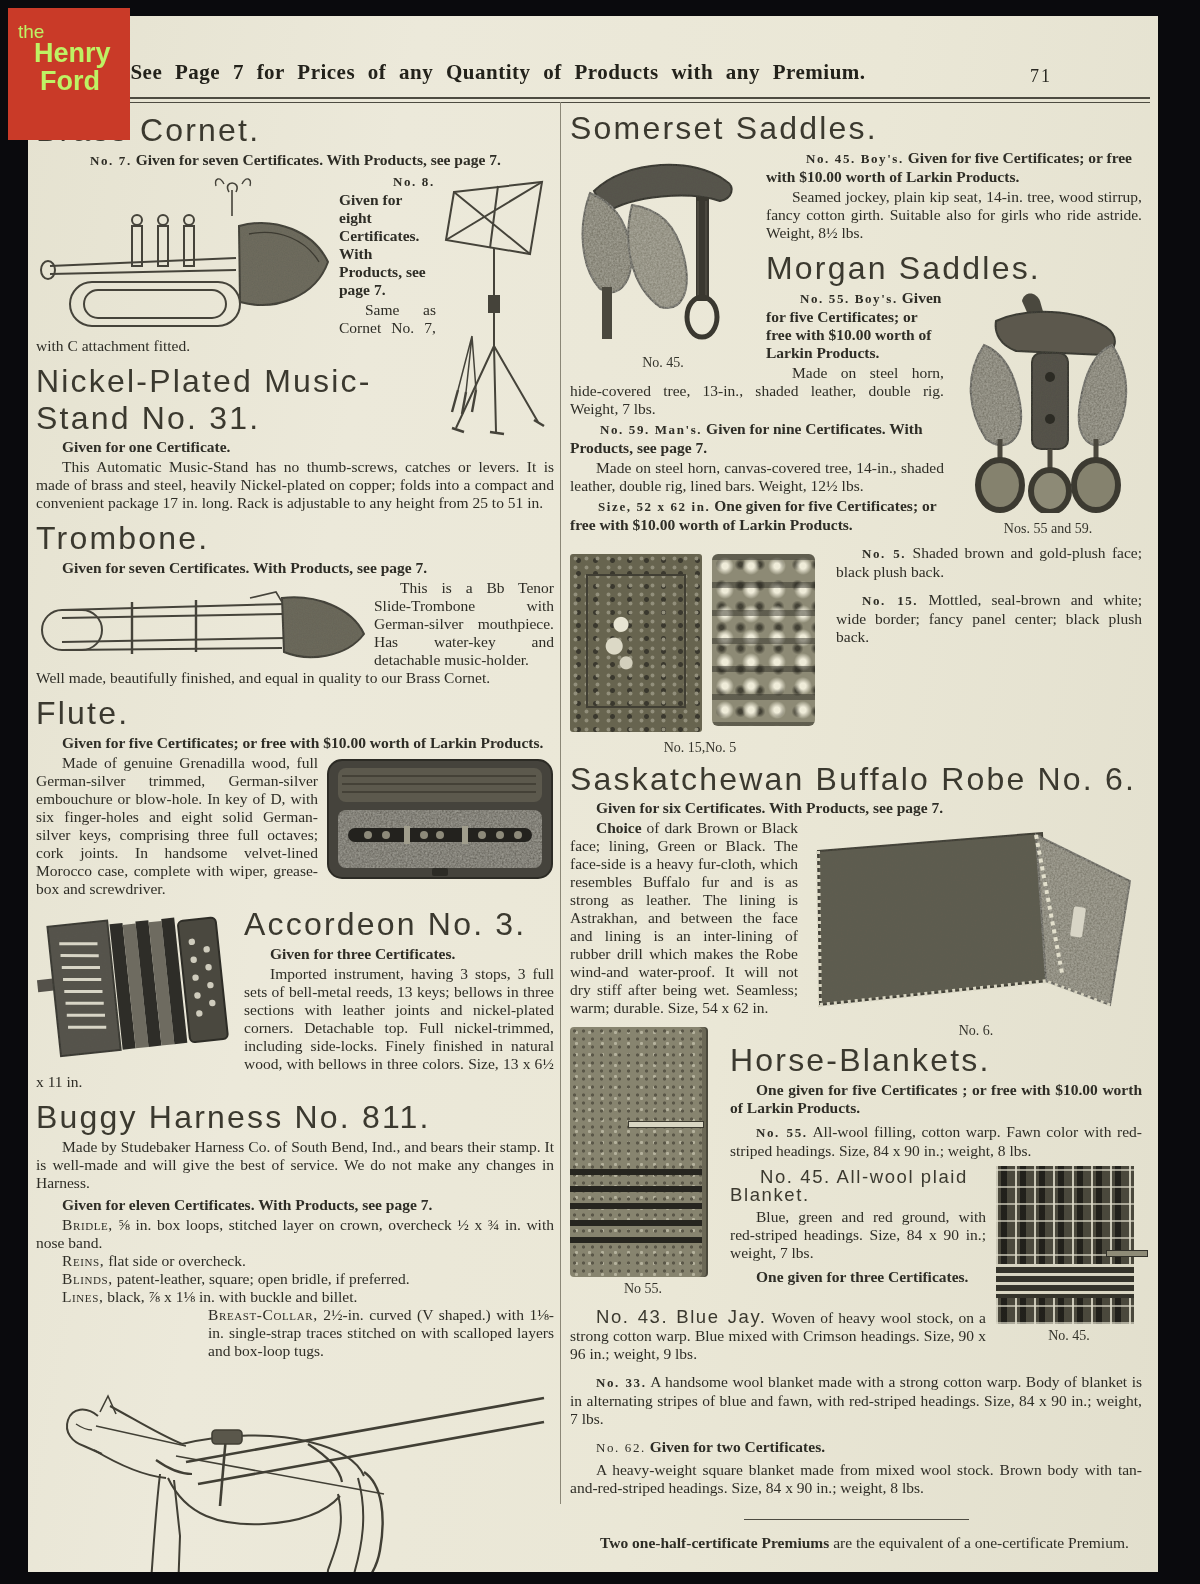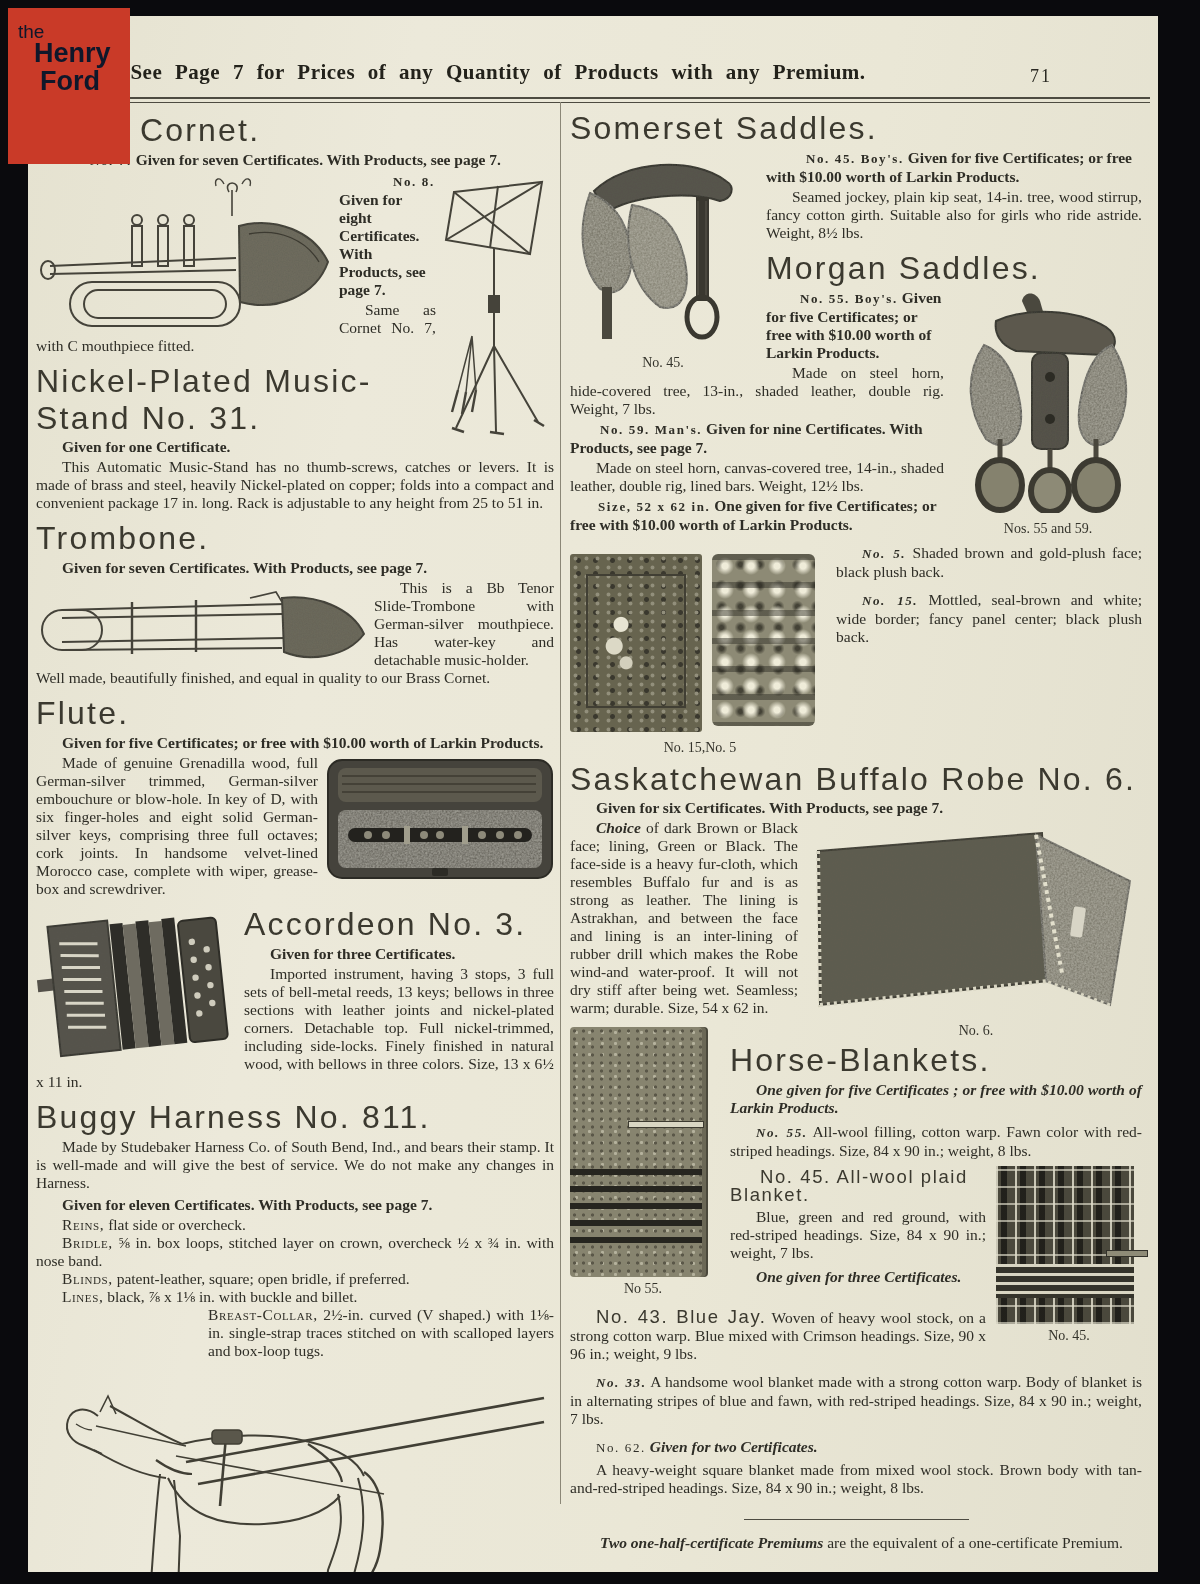--- a/index.html
+++ b/index.html
@@ -1,43 +1,43 @@
 <!DOCTYPE html>
 <html><head>
 <meta charset="utf-8">
 <style>
   html,body{margin:0;padding:0;background:#07070a;}
   .stage{position:relative;width:1200px;height:1584px;background:#0a0a0d;overflow:hidden;
          font-family:"Liberation Serif",serif;color:#2e2d26;}
   .paper{position:absolute;left:28px;top:16px;width:1130px;height:1556px;overflow:hidden;
          background:linear-gradient(100deg,#e5e2d0 0%,#ece9da 28%,#eae7d6 62%,#e2dfcd 100%);}
   
-  .logo{position:absolute;left:8px;top:8px;width:122px;height:156px;background:#c93a28;z-index:9;
-        font-family:"Liberation Sans",sans-serif;color:#0f172a;line-height:1;}
+  .logo{position:absolute;left:8px;top:8px;width:122px;height:132px;background:#c93a28;z-index:9;
+        font-family:"Liberation Sans",sans-serif;color:#bef264;line-height:1;}
   .logo .lg1{position:absolute;left:10px;top:14px;font-size:19px;}
   .logo .lg2{position:absolute;left:26px;top:32px;font-size:27px;font-weight:bold;}
   .logo .lg3{position:absolute;left:32px;top:60px;font-size:27px;font-weight:bold;}
   
   .page-header{position:absolute;top:44px;left:0;width:100%;}
   .header-text{display:block;text-align:center;padding-right:190px;
         font-size:21px;font-weight:bold;letter-spacing:.5px;word-spacing:7px;color:#23221b;}
   .page-number{position:absolute;right:106px;top:6px;font-size:18px;letter-spacing:2px;color:#2a2922;}
   .rule-double{position:absolute;top:81px;left:6px;right:8px;height:3px;
         border-top:2px solid #4d4b41;border-bottom:1px solid #4d4b41;}
   .divider{position:absolute;left:532px;top:86px;width:1px;height:1402px;background:#8b8777;}
   
   .col{position:absolute;top:94px;font-size:15.5px;line-height:18px;}
   .col-left{left:8px;width:518px;}
   .col-right{left:542px;width:572px;}
   p{margin:0;}
   .jp{text-align:justify;text-indent:26px;}
   .sec-title{font-family:"Liberation Sans",sans-serif;font-weight:normal;color:#3b392f;
         font-size:32px;letter-spacing:2.2px;text-align:left;margin:8px 0 2px;line-height:1.15;}
   .clear{clear:both;}
-  .b{font-weight:bold;font-style:italic;}
+  .b{font-weight:bold;}
   .given{font-weight:bold;text-indent:26px;margin:1px 0 2px;}
   .noline{font-weight:bold;text-indent:54px;margin:2px 0;}
   .nolead{letter-spacing:1.6px;font-size:13px;}
   .sans-lead{font-family:"Liberation Sans",sans-serif;font-size:18.5px;letter-spacing:1.6px;color:#3b392f;font-weight:normal;}
   .sc{font-variant:small-caps;letter-spacing:.6px;}
   .fl{float:left;} .fr{float:right;}
   .fig-cap{font-size:14px;text-align:center;margin-top:3px;color:#34332b;}
   
   .fig{position:relative;}
   .robe-row{display:flex;gap:10px;}
@@ -139,21 +139,21 @@
           <path d="M52,72 L52,170"></path>
           <rect x="47" y="120" width="10" height="16" fill="#45433a"></rect>
           <path d="M52,170 L14,252 M52,170 L54,256 M52,170 L96,246"></path>
           <path d="M10,252 L22,256 M48,256 L62,258 M92,244 L102,250" stroke-width="2.6"></path>
           <path d="M30,160 L16,214 M30,160 L24,216 M30,160 L34,214" stroke-width="1.5"></path>
           <path d="M16,214 L10,236 M24,216 L20,238 M34,214 L30,236" stroke-width="2.4"></path>
         </g>
       </svg>
 
       <p class="noline"><span class="nolead">No. 8.</span><span> Given for eight Certificates. With Products, see page 7.</span></p>
-      <p class="jp">Same as Cornet No. 7, with C mouthpiece fitted.</p>
+      <p class="jp">Same as Cornet No. 7, with C attachment fitted.</p>
 
       <h2 class="sec-title">Nickel-Plated Music-Stand No. 31.</h2>
       <p class="given">Given for one Certificate.</p>
       <p class="jp">This Automatic Music-Stand has no thumb-screws, catches or levers. It is made of brass and steel, heavily Nickel-plated on copper; folds into a compact and convenient package 17 in. long. Rack is adjustable to any height from 25 to 51 in.</p>
 
       <h2 class="sec-title clear">Trombone.</h2>
       <p class="given">Given for seven Certificates. With Products, see page 7.</p>
       <svg class="fl" width="330" height="84" viewBox="0 0 330 84" style="margin:3px 8px 2px 0">
         <g stroke="#45433a" fill="none" stroke-width="2">
           <rect x="6" y="28" width="60" height="40" rx="20"></rect>
@@ -215,22 +215,22 @@
           </g>
         </g>
       </svg>
       <h2 class="sec-title">Accordeon No. 3.</h2>
       <p class="given">Given for three Certificates.</p>
       <p class="jp">Imported instrument, having 3 stops, 3 full sets of bell-metal reeds, 13 keys; bellows in three sections with leather joints and nickel-plated corners. Detachable top. Full nickel-trimmed, including side-locks. Finely finished in natural wood, with bellows in three colors. Size, 13 x 6½ x 11 in.</p>
 
       <h2 class="sec-title clear">Buggy Harness No. 811.</h2>
       <p class="jp">Made by Studebaker Harness Co. of South Bend, Ind., and bears their stamp. It is well-made and will give the best of service. We do not make any changes in Harness.</p>
       <p class="given" style="margin-top:4px">Given for eleven Certificates.  With Products, see page 7.</p>
+      <p class="jp"><span class="sc">Bridle,</span><span> ⅝ in. box loops, stitched layer on crown, overcheck ½ x ¾ in. with nose band.</span></p>
       <p class="jp"><span class="sc">Reins,</span><span> flat side or overcheck.</span></p>
-      <p class="jp"><span class="sc">Bridle,</span><span> ⅝ in. box loops, stitched layer on crown, overcheck ½ x ¾ in. with nose band.</span></p>
       <p class="jp"><span class="sc">Blinds,</span><span> patent-leather, square; open bridle, if preferred.</span></p>
       <p class="jp"><span class="sc">Lines,</span><span> black, ⅞ x 1⅛ in. with buckle and billet.</span></p>
       <p style="margin-left:172px;text-align:justify"><span class="sc">Breast-Collar,</span><span> 2½-in. curved (V shaped.) with 1⅛-in. single-strap traces stitched on with scalloped layers and box-loop tugs.</span></p>
 
       <svg width="512" height="238" viewBox="0 0 512 238" style="display:block;margin:4px 0 2px">
         <g stroke="#413f35" fill="none" stroke-width="2">
           <path d="M62,52 C50,42 36,44 32,56 C28,68 36,78 48,82 L66,90"></path>
           <path d="M64,48 L72,32 L80,50" stroke-width="1.6"></path>
           <path d="M74,42 C100,56 122,70 146,80"></path>
           <path d="M58,86 C88,104 110,112 130,114"></path>

